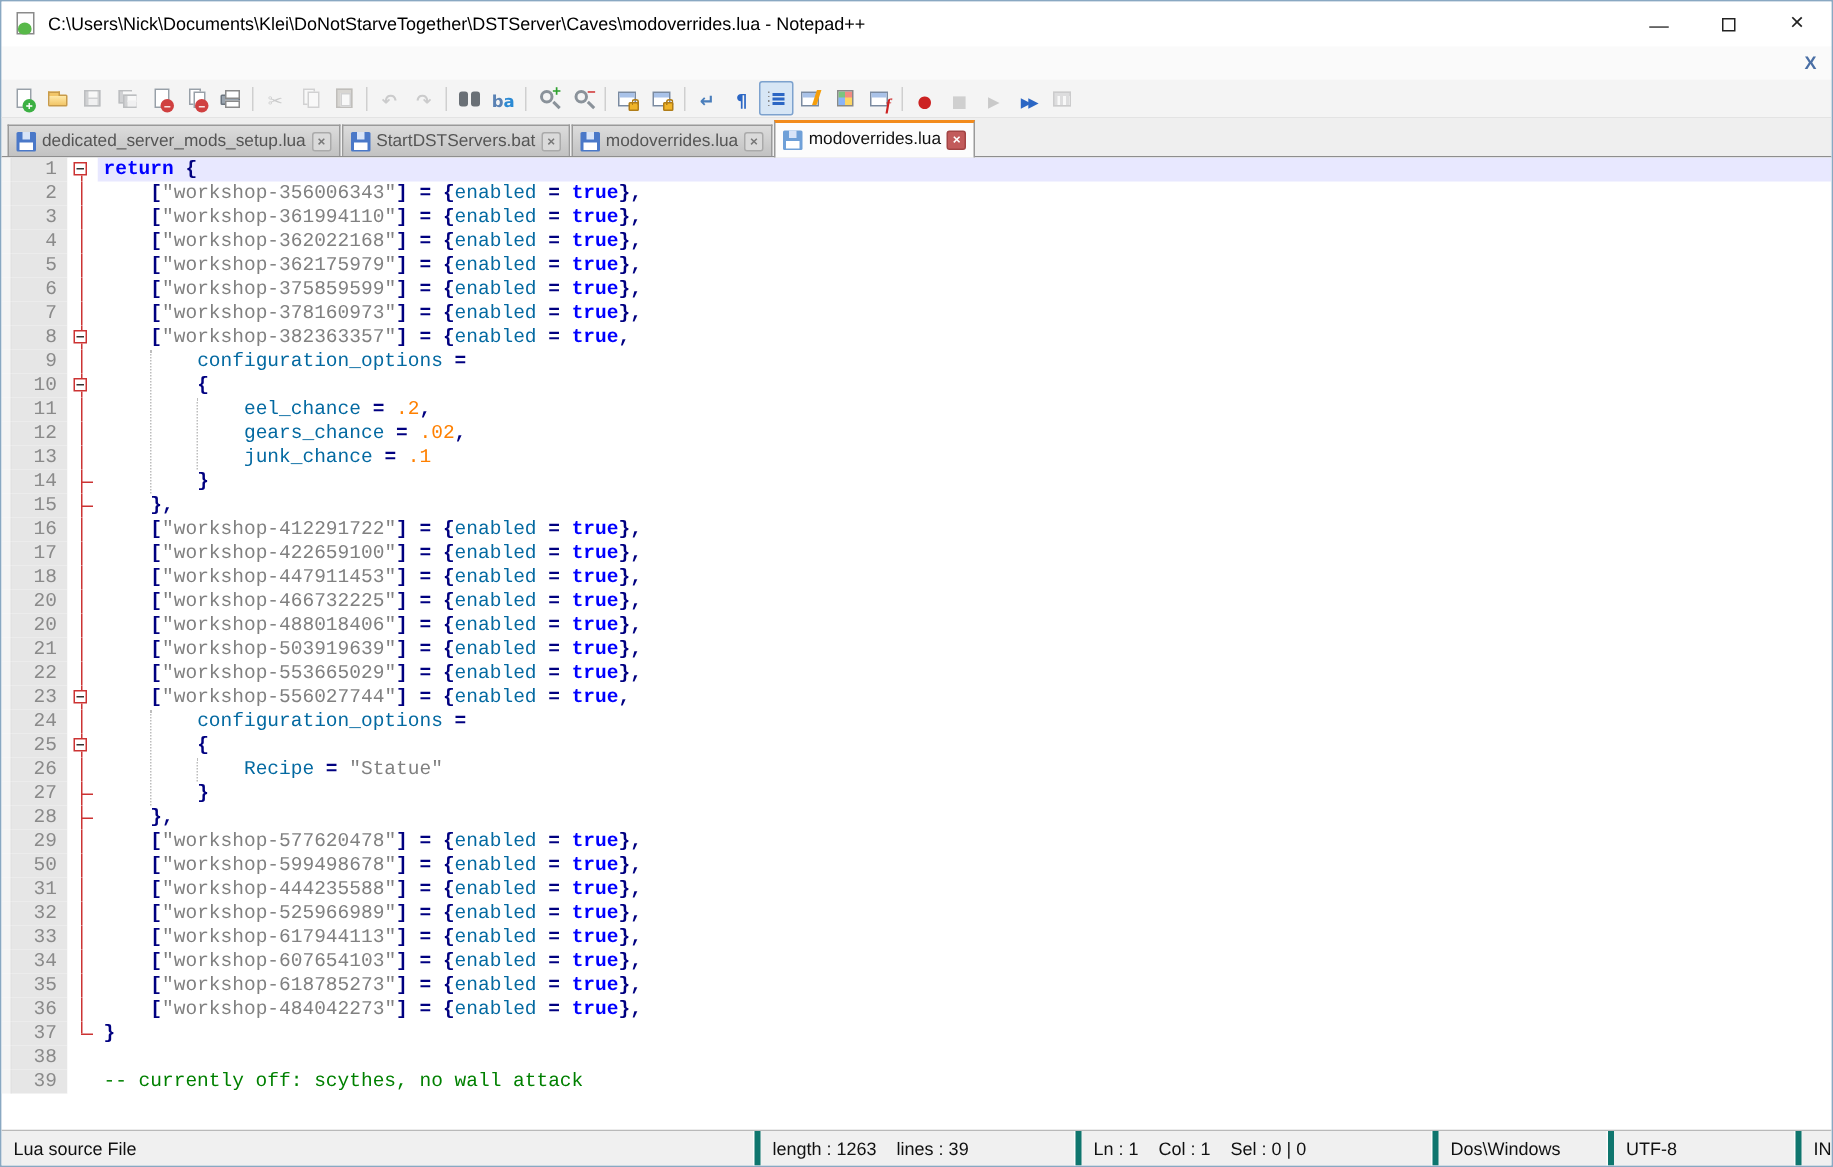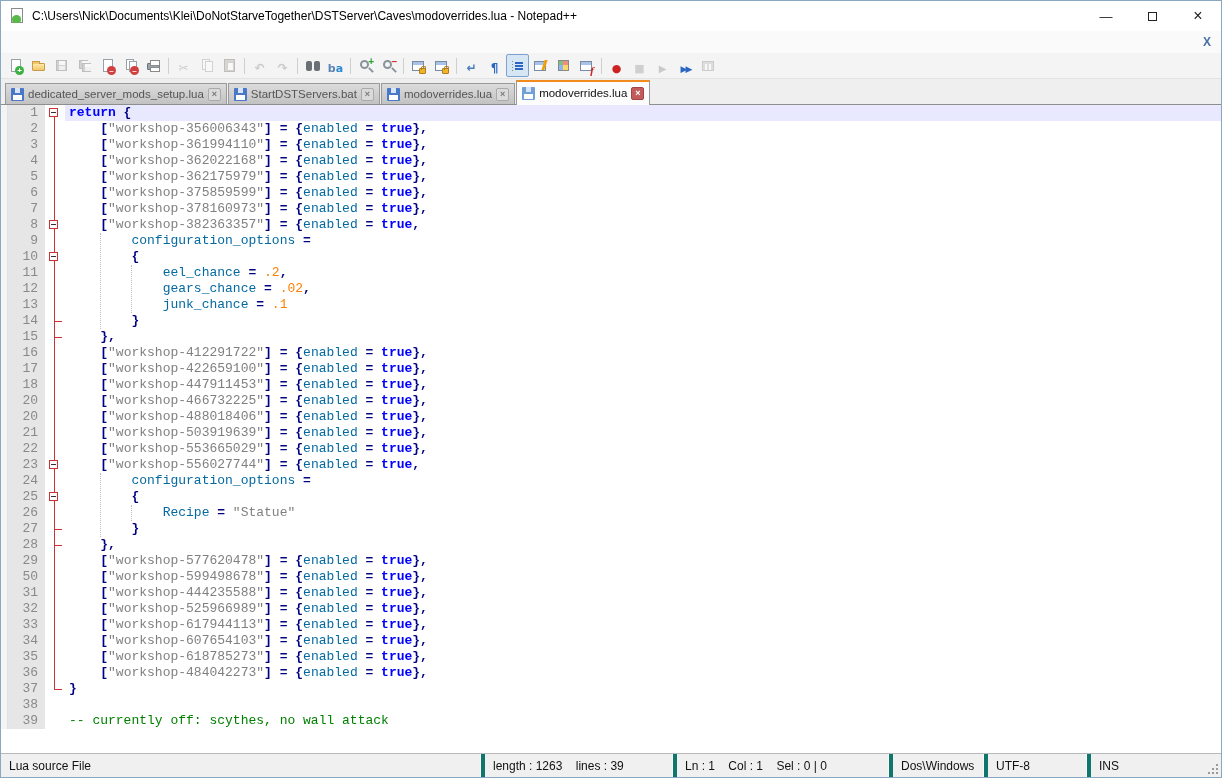--- a/index.html
+++ b/index.html
@@ -91,21 +91,21 @@
   .row.cur .txt { background: #E8E8FF; }
   .tk-k { color: #0000FF; font-weight: bold; }
   .tk-s { color: #808080; }
   .tk-o { color: #000080; font-weight: bold; }
   .tk-n { color: #FF8000; }
   .tk-i { color: #0369a1; }
   .tk-c { color: #008000; }
   .guide { position: absolute; width: 0; border-left: 1px dotted #BDBDBD; }
 
   
-  .statusbar { height: 24px; flex: none; background: #F0F0F0; border-top: 1px solid #B9B9B9; display: flex; align-items: center; font-size: 12px; color: #111; }
+  .statusbar { height: 24px; flex: none; background: #F0F0F0; border-top: 1px solid #B9B9B9; display: flex; align-items: center; font-size: 12px; color: #111; gap: 22px; }
   .sb-sec { height: 100%; display: flex; align-items: center; padding-left: 8px; white-space: pre; flex: none; }
   .sb-sec + .sb-sec { border-left: 4px solid #0f766e; box-shadow: -1px 0 0 #fdfdfd; }
   .sb-last { flex: 1 !important; display: flex; align-items: center; }
   .grip { margin-left: auto; width: 16px; height: 16px; position: relative; align-self: flex-end; }
   .grip::after { content: ""; position: absolute; right: 3px; bottom: 3px; width: 2px; height: 2px; background: #9a9a9a; box-shadow: -4px 0 #9a9a9a, -8px 0 #9a9a9a, 0 -4px #9a9a9a, -4px -4px #9a9a9a, 0 -8px #9a9a9a; }
 </style>
 </head>
 <body>
 
 <div class="window">

